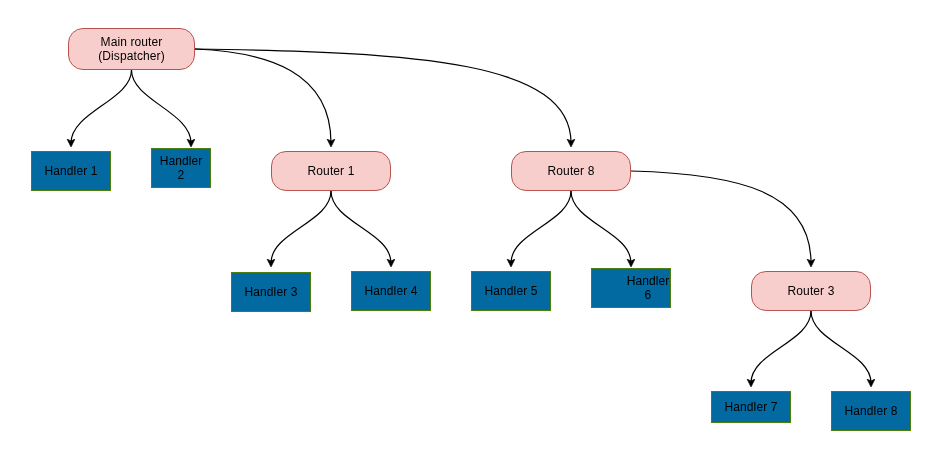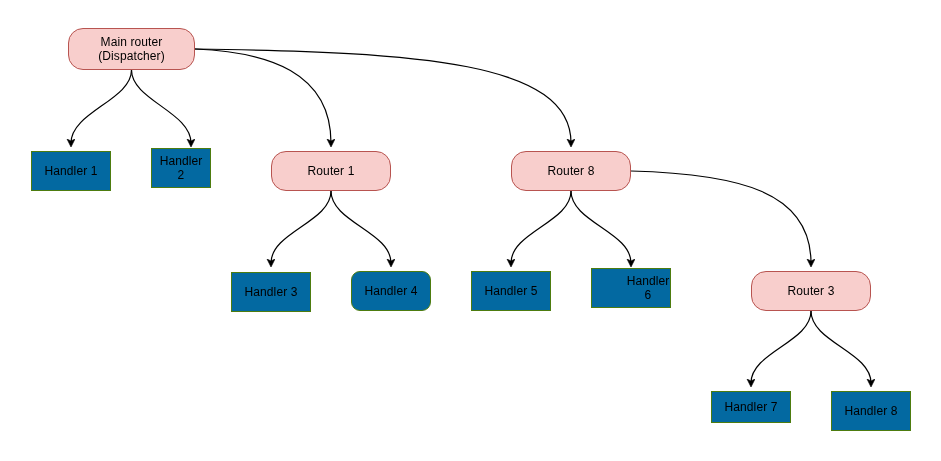--- a/index.html
+++ b/index.html
@@ -81,21 +81,21 @@
   </svg>
 
   <div id="nodes-layer">
       <div class="node router" style="left: 68px; top: 28px; width: 127px; height: 42px;"><span class="node-label">Main router
 (Dispatcher)</span></div>
       <div class="node handler" style="left: 31px; top: 151px; width: 80px; height: 40px;"><span class="node-label">Handler 1</span></div>
       <div class="node handler" style="left: 151px; top: 148px; width: 60px; height: 40px;"><span class="node-label">Handler 2</span></div>
       <div class="node router" style="left: 271px; top: 151px; width: 120px; height: 40px;"><span class="node-label">Router 1</span></div>
       <div class="node router" style="left: 511px; top: 151px; width: 120px; height: 40px;"><span class="node-label">Router 8</span></div>
       <div class="node handler" style="left: 231px; top: 272px; width: 80px; height: 40px;"><span class="node-label">Handler 3</span></div>
-      <div class="node handler" style="left: 351px; top: 271px; width: 80px; height: 40px; border-radius: 9px;"><span class="node-label">Handler 4</span></div>
+      <div class="node handler" style="left: 351px; top: 271px; width: 80px; height: 40px;"><span class="node-label">Handler 4</span></div>
       <div class="node handler" style="left: 471px; top: 271px; width: 80px; height: 40px;"><span class="node-label">Handler 5</span></div>
       <div class="node handler" style="left: 591px; top: 268px; width: 80px; height: 40px; padding-left: 34px;"><span class="node-label">Handler 6</span></div>
       <div class="node router" style="left: 751px; top: 271px; width: 120px; height: 40px;"><span class="node-label">Router 3</span></div>
       <div class="node handler" style="left: 711px; top: 391px; width: 80px; height: 32px;"><span class="node-label">Handler 7</span></div>
       <div class="node handler" style="left: 831px; top: 391px; width: 80px; height: 40px;"><span class="node-label">Handler 8</span></div>
     </div>
 
 </div>
 
 </body></html>

